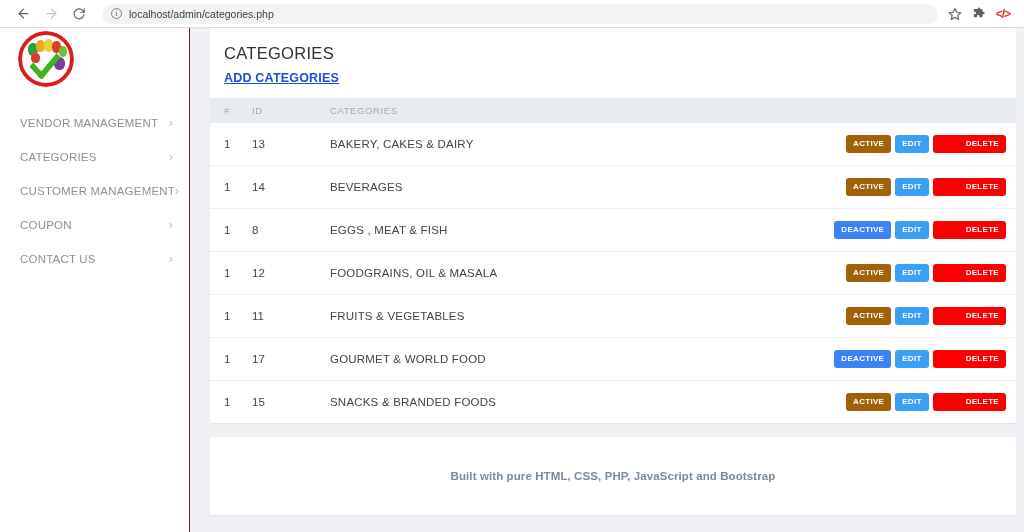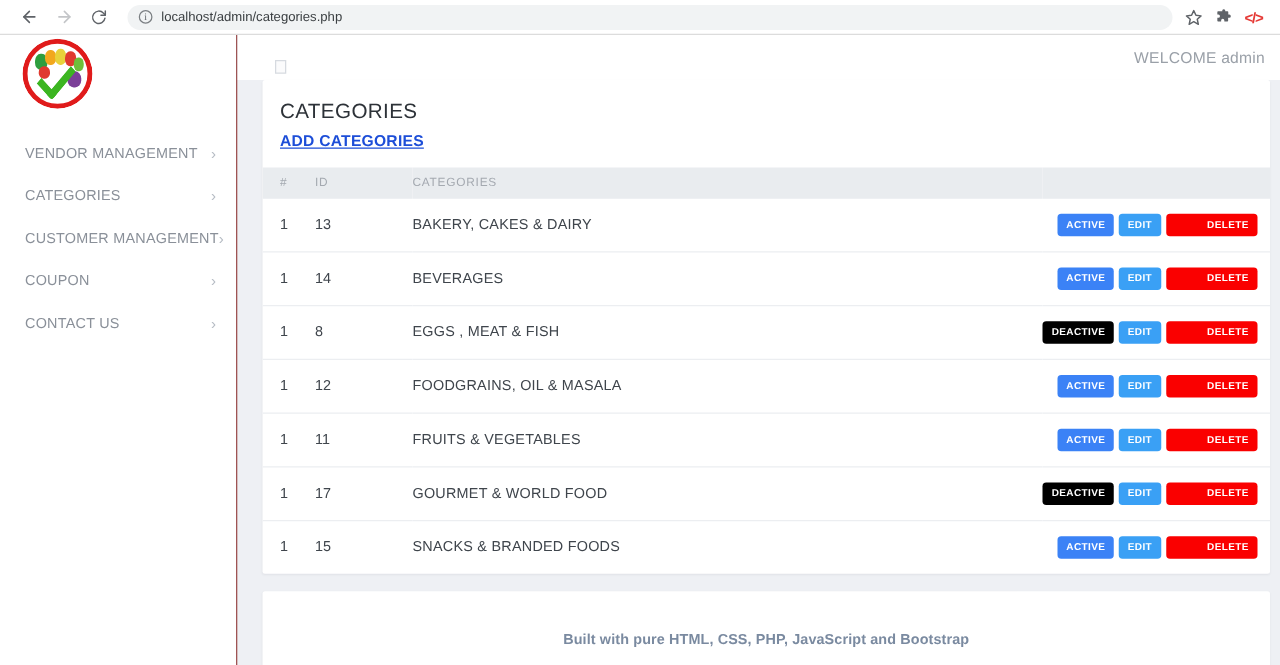--- a/index.html
+++ b/index.html
@@ -248,22 +248,22 @@
     color: #ffffff;
     font-size: 8px;
     font-weight: bold;
     letter-spacing: 0.3px;
     padding: 5px 7px;
     cursor: pointer;
     font-family: "Liberation Sans", sans-serif;
     line-height: 1;
     white-space: nowrap;
   }
-  .btn-status-active { background: #3b82f6; }
-  .btn-status-deactive { background: #000000; }
+  .btn-status-active { background: #a16207; }
+  .btn-status-deactive { background: #3b82f6; }
   .btn-edit { background: #3aa0f5; }
   .btn-delete { background: #fa0000; padding-left: 33px; }
 
   .footer-card {
     background: #ffffff;
     border-radius: 2px;
     box-shadow: 0 1px 2px rgba(16,24,40,0.06);
     height: 78px;
     display: flex;
     align-items: center;
@@ -352,24 +352,20 @@
       </div>
       <div class="nav-item">
         <span class="nav-label">CONTACT US</span>
         <span class="chev">›</span>
       </div>
     </nav>
   </aside>
 
   <main class="main">
 
-    <div class="topbar">
-      <div class="hamburger-glyph"></div>
-      <div class="welcome">WELCOME admin</div>
-    </div>
 
     <div class="content">
 
       <section class="card">
         <div class="card-head">
           <h1 class="card-title">CATEGORIES</h1>
           <a class="add-link">ADD CATEGORIES</a>
         </div>
 
         <table>

